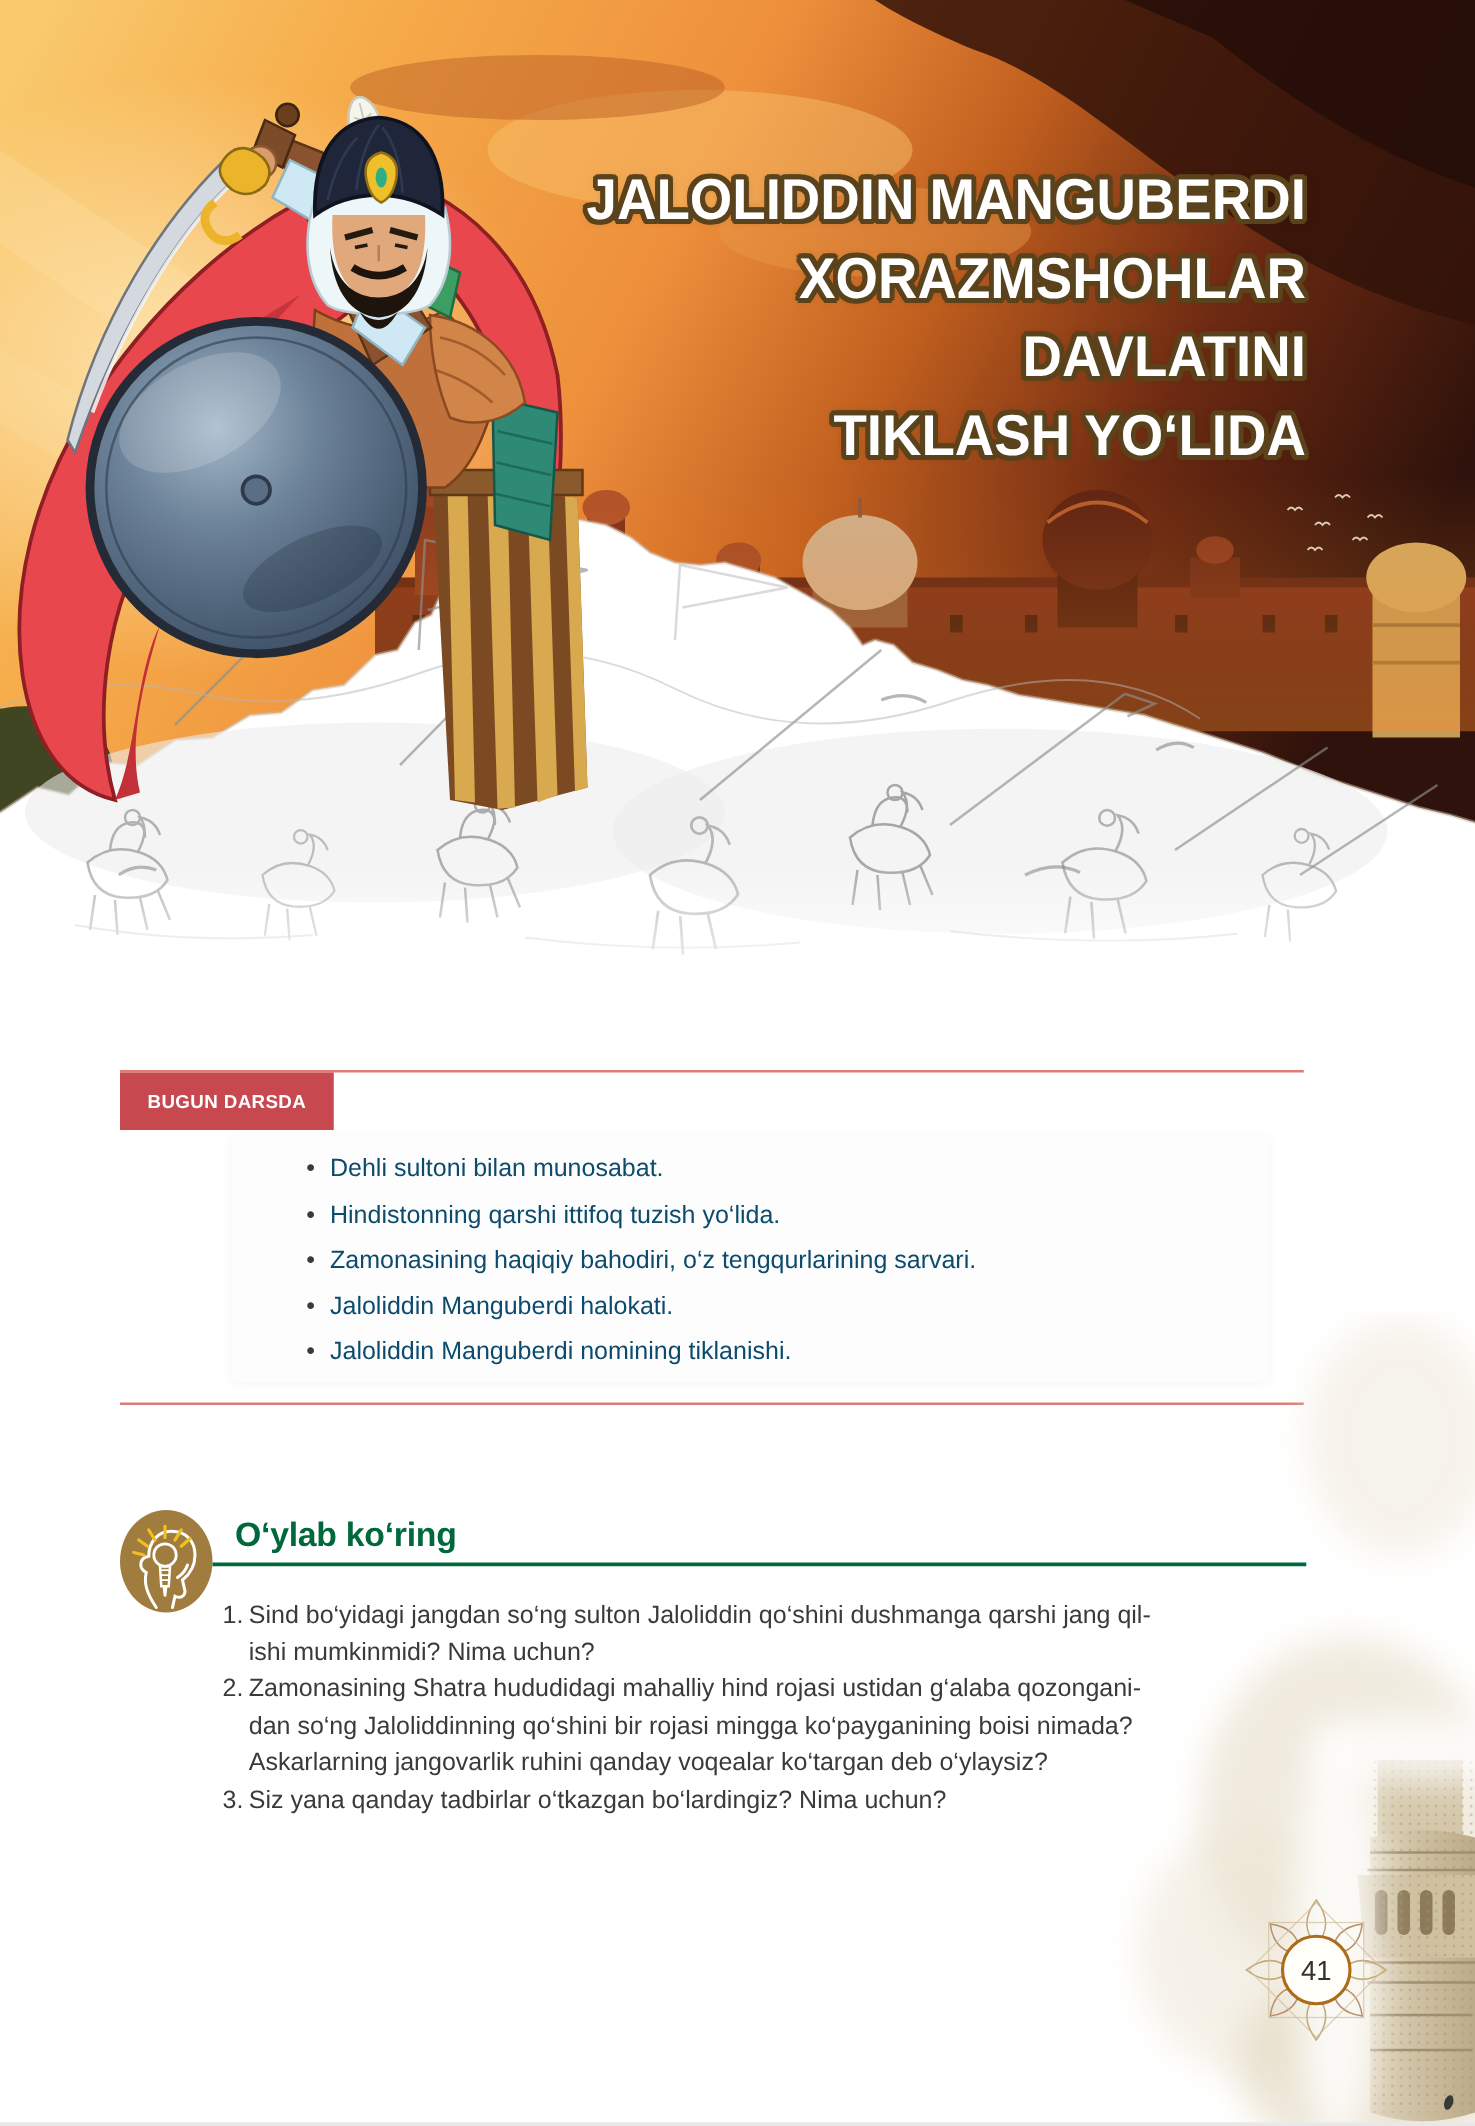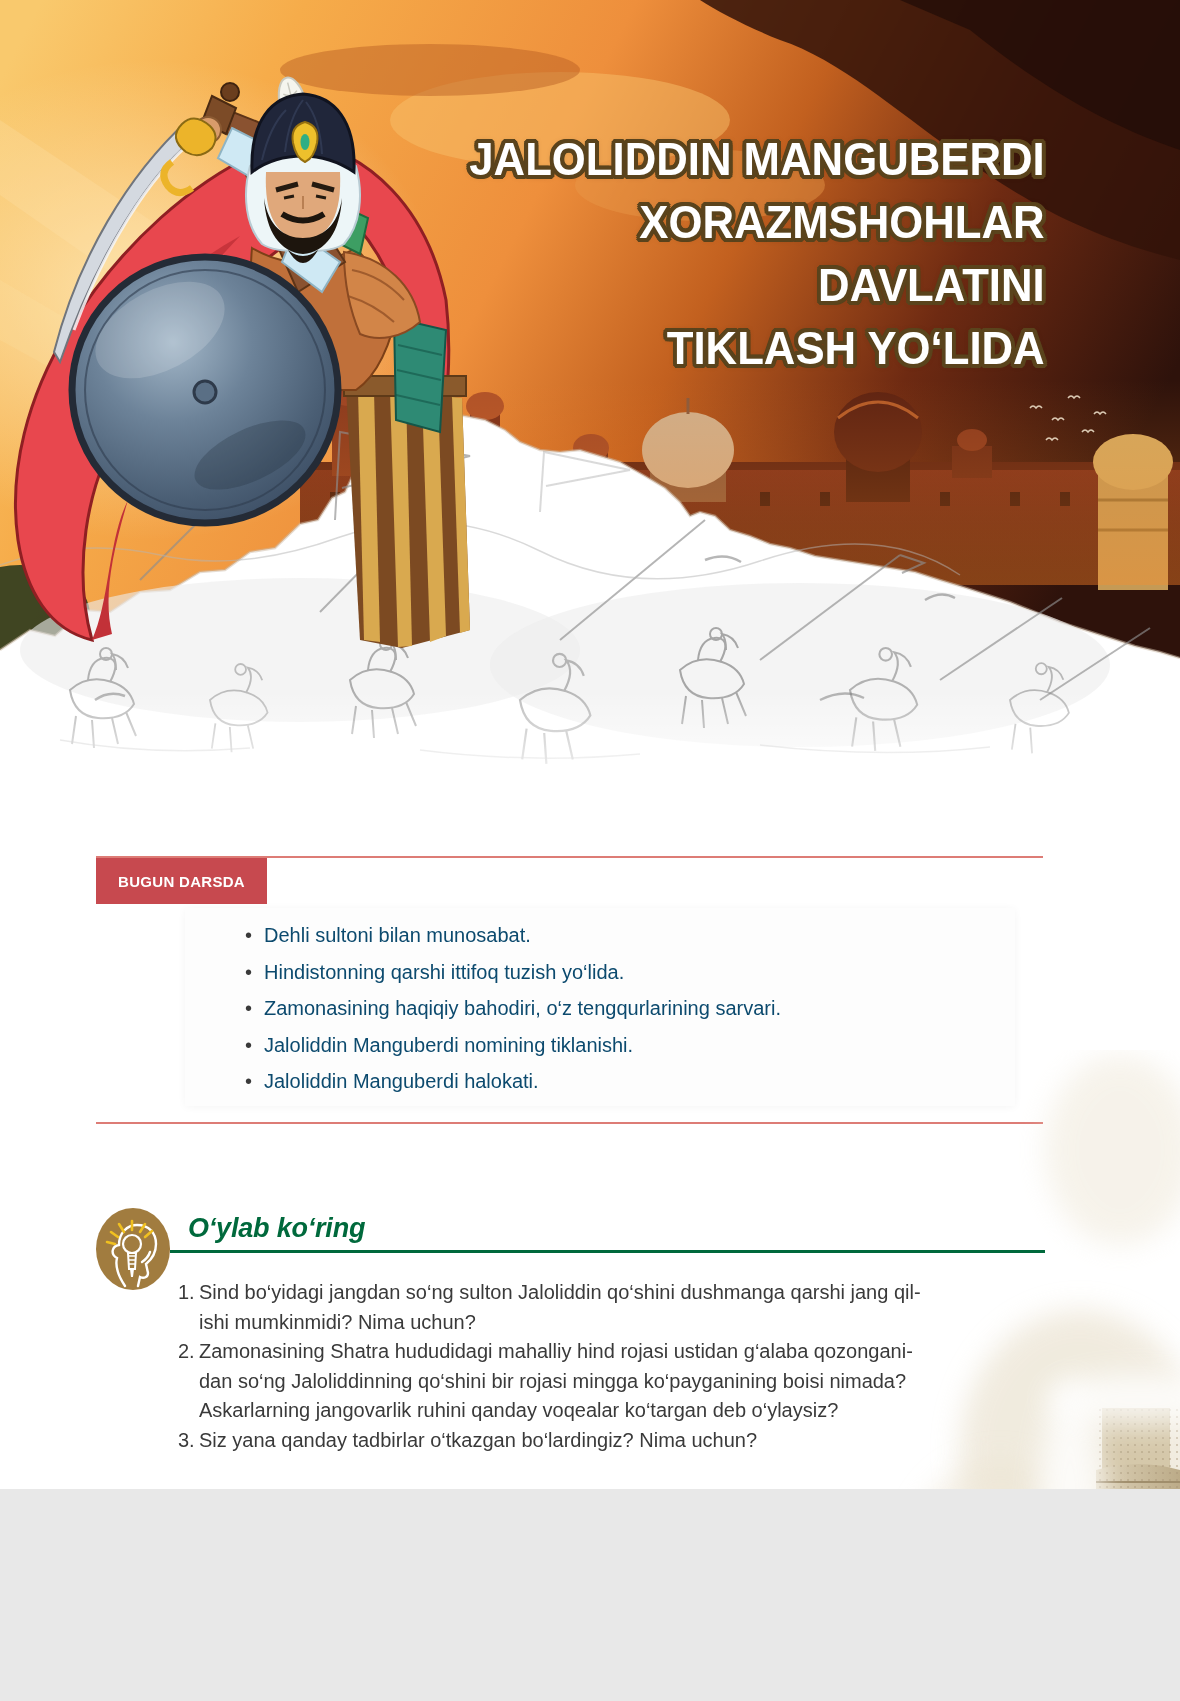--- a/index.html
+++ b/index.html
@@ -1,16 +1,16 @@
 <!DOCTYPE html>
 <html><head>
 <meta charset="utf-8">
 <style>
   html,body{margin:0;padding:0;background:#e8e8e8;}
-  .page{position:relative;width:1180px;height:1489px;background:#ffffff;overflow:hidden;
+  .page{position:relative;width:1180px;height:1698px;background:#ffffff;overflow:hidden;
         font-family:"Liberation Sans",sans-serif;margin:0 auto;}
   .hero{position:absolute;left:0;top:0;width:1180px;height:800px;}
   .hero svg{position:absolute;left:0;top:0;}
   .hero-title{position:absolute;top:128px;right:135px;text-align:right;
         font-weight:700;font-size:46px;line-height:63px;color:#ffffff;
         transform:scaleX(.95);transform-origin:100% 0;letter-spacing:0px;}
   .hero-title div{
     text-shadow:
       4px 0 0 #5a431c,-4px 0 0 #5a431c,0 4px 0 #5a431c,0 -4px 0 #5a431c,
       3px 3px 0 #5a431c,-3px 3px 0 #5a431c,3px -3px 0 #5a431c,-3px -3px 0 #5a431c,
@@ -22,21 +22,21 @@
         color:#fff;font-size:15px;font-weight:700;display:flex;align-items:center;
         justify-content:center;letter-spacing:.3px;}
   .topics-panel{position:absolute;left:185px;top:908px;width:830px;height:198px;
         background:#fdfdfd;box-shadow:0 1px 8px rgba(0,0,0,.045);}
   .topics{position:absolute;left:245px;top:917px;font-size:20px;color:#0c4a6e;width:780px;}
   .topic{position:relative;padding-left:19px;line-height:36.5px;}
   .topic::before{content:"•";position:absolute;left:0;top:0;color:#3a3a3a;}
   .divider{position:absolute;left:96px;top:1122px;width:947px;height:2px;background:#dd7c76;}
   .think-icon{position:absolute;left:95px;top:1206px;width:78px;height:86px;}
   .think-heading{position:absolute;left:188px;top:1213px;font-size:27px;font-weight:700;
-        color:#00693c;letter-spacing:-.2px;font-style:italic;}
+        color:#00693c;letter-spacing:-.2px;}
   .green-rule{position:absolute;left:170px;top:1250px;width:875px;height:3px;background:#00693c;}
   .questions{position:absolute;left:178px;top:1278px;width:880px;font-size:20px;
         color:#3a3a3a;line-height:29.5px;}
   .q-row{display:flex;}
   .q-num{width:21px;flex:none;}
   .corner-art{position:absolute;left:880px;top:1050px;width:300px;height:651px;pointer-events:none;}
   .pagenum-wrap{position:absolute;left:983px;top:1506px;width:140px;height:140px;}
 </style>
 </head>
 <body>
@@ -299,22 +299,22 @@
     </div>
   </section>
 
   <div class="rule-top"></div>
   <div class="badge">BUGUN DARSDA</div>
   <div class="topics-panel"></div>
   <div class="topics">
     <div class="topic">Dehli sultoni bilan munosabat.</div>
     <div class="topic">Hindistonning qarshi ittifoq tuzish yo‘lida.</div>
     <div class="topic">Zamonasining haqiqiy bahodiri, o‘z tengqurlarining sarvari.</div>
+    <div class="topic">Jaloliddin Manguberdi halokati.</div>
     <div class="topic">Jaloliddin Manguberdi nomining tiklanishi.</div>
-    <div class="topic">Jaloliddin Manguberdi halokati.</div>
   </div>
   <div class="divider"></div>
 
   <div class="think-icon">
     <svg width="78" height="86" viewBox="0 0 78 86">
       <ellipse cx="38" cy="43" rx="37" ry="41" fill="#a17c3f"></ellipse>
       <g stroke="#ffffff" stroke-width="2.4" fill="none" stroke-linecap="round">
         <path d="M30,80 C22,68 20,60 22,52 C15,48 17,40 24,39 C24,27 32,19 42,19 C54,19 61,27 61,38 C61,47 56,54 51,58 L53,67 C53,71 49,73 45,71 L43,80"></path>
         <path d="M47,56 q6,-4 8,-10"></path>
       </g>

